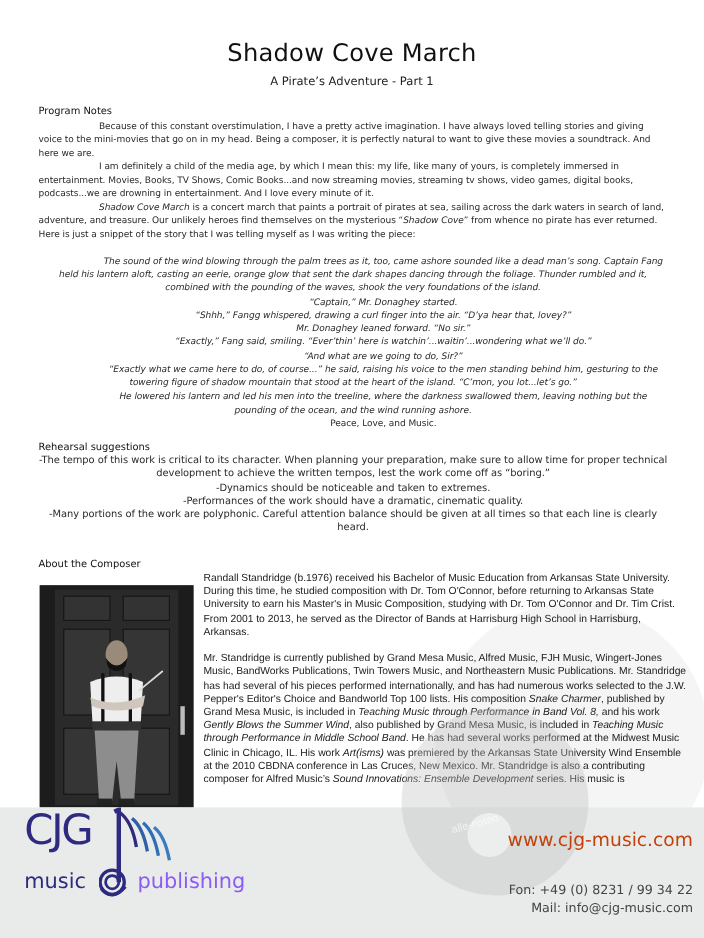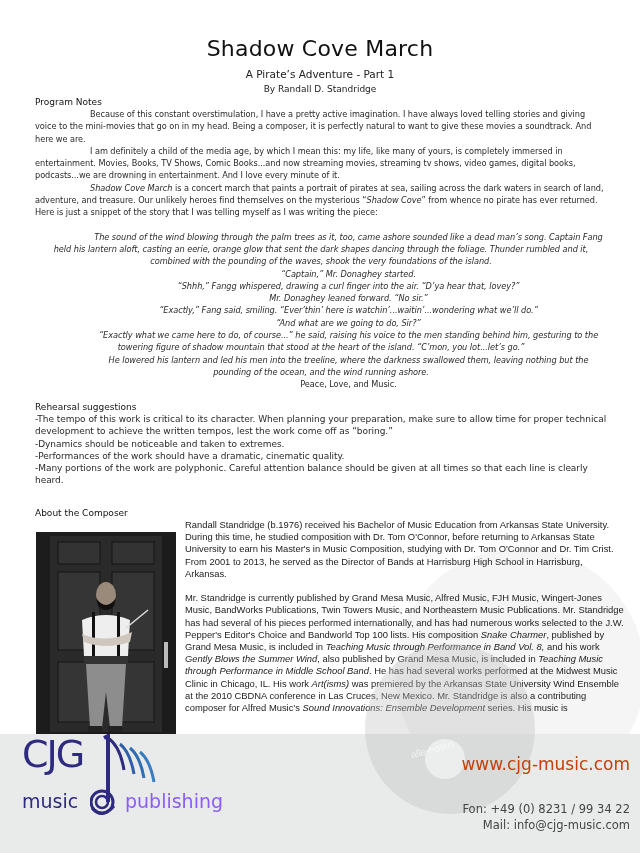--- a/index.html
+++ b/index.html
@@ -96,21 +96,20 @@
 </style>
 </head>
 <body>
 
 <div class="page">
 
   <div class="watermark"></div>
 
   <div class="title">Shadow Cove March</div>
   <div class="subtitle">A Pirate’s Adventure - Part 1</div>
-  <div class="byline">By Randall D. Standridge</div>
 
   <div class="section-heading" style="top:97px;">Program Notes</div>
 
   <div class="body-text" style="top:108px;">
     <p>Because of this constant overstimulation, I have a pretty active imagination.  I have always loved telling stories and giving voice to the mini-movies that go on in my head.  Being a composer, it is perfectly natural to want to give these movies a soundtrack.  And here we are.</p>
     <p>I am definitely a child of the media age, by which I mean this:  my life, like many of yours, is completely immersed in entertainment.  Movies, Books, TV Shows, Comic Books...and now streaming movies, streaming tv shows, video games, digital books, podcasts...we are drowning in entertainment.  And I love every minute of it.</p>
     <p><i>Shadow Cove March</i> <span>is a concert march that paints a portrait of pirates at sea, sailing across the dark waters in search of land, adventure, and treasure.  Our unlikely heroes find themselves on the mysterious “</span><i>Shadow Cove</i><span>” from whence no pirate has ever returned.  Here is just a snippet of the story that I was telling myself as I was writing the piece:</span></p>
     <div class="story">
       <p>The sound of the wind blowing through the palm trees as it, too, came ashore sounded like a dead man’s song.  Captain Fang held his lantern aloft, casting an eerie, orange glow that sent the dark shapes dancing through the foliage.  Thunder rumbled and it, combined with the pounding of the waves, shook the very foundations of the island.</p>
       <p>“Captain,” Mr. Donaghey started.</p>
@@ -118,21 +117,21 @@
       <p>Mr. Donaghey leaned forward. “No sir.”</p>
       <p>“Exactly,” Fang said, smiling.  “Ever’thin’ here is watchin’...waitin’...wondering what we’ll do.”</p>
       <p>“And what are we going to do, Sir?”</p>
       <p>“Exactly what we came here to do, of course...” he said, raising his voice to the men standing behind him, gesturing to the towering figure of shadow mountain that stood at the heart of the island.  “C’mon, you lot...let’s go.”</p>
       <p>He lowered his lantern and led his men into the treeline, where the darkness swallowed them, leaving nothing but the pounding of the ocean, and the wind running ashore.</p>
       <p class="plain">Peace, Love, and Music.</p>
     </div>
   </div>
 
   <div class="section-heading" style="top:402px;">Rehearsal suggestions</div>
-  <div class="body-text rehearsal" style="top:413px;">
+  <div class="body-text rehearsal" style="top:413px;text-align:center;">
     <p>-The tempo of this work is critical to its character.  When planning your preparation, make sure to allow time for proper technical development to achieve the written tempos, lest the work come off as “boring.”</p>
     <p>-Dynamics should be noticeable and taken to extremes.</p>
     <p>-Performances of the work should have a dramatic, cinematic quality.</p>
     <p>-Many portions of the work are polyphonic.  Careful attention balance should be given at all times so that each line is clearly heard.</p>
   </div>
 
   <div class="section-heading" style="top:508px;">About the Composer</div>
 
   <div class="photo">
     <svg width="140" height="202" viewBox="0 0 140 202">

